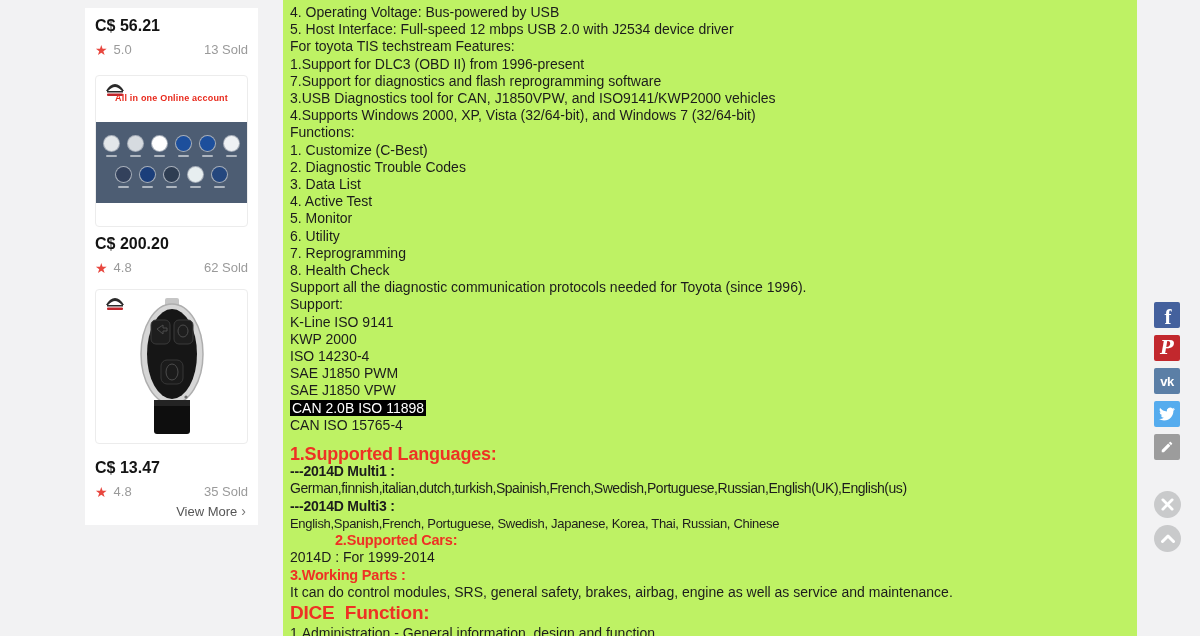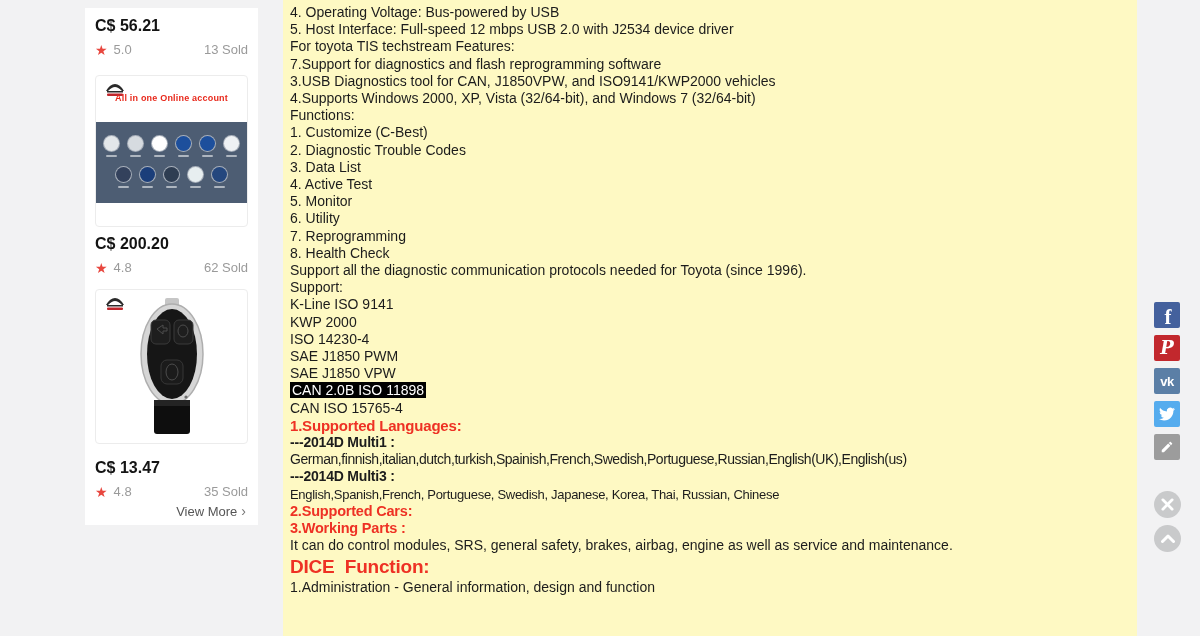--- a/index.html
+++ b/index.html
@@ -42,26 +42,26 @@
   .logo-dot .lbl{display:block;margin:19px auto 0 auto;width:11px;height:2px;border-radius:1px;background:rgba(255,255,255,.55);}
   .key-wrap{position:absolute;left:0;top:0;right:0;bottom:0;display:flex;align-items:center;justify-content:center;}
   .view-more{
     margin-top:4px;text-align:right;font-size:13px;color:#555;cursor:pointer;
     padding-right:2px;
   }
   .view-more .chev{font-size:14px;color:#777;margin-left:4px;}
 
   
   .main-panel{
-    position:absolute;left:283px;top:0;width:854px;height:636px;background:#fef9c3;
+    position:absolute;left:283px;top:0;width:854px;height:636px;background:#bef264;
     box-sizing:border-box;padding:4px 0 8px 7px;overflow:hidden;
   }
   .line{font-size:14px;line-height:17.2px;color:#1c1c1c;white-space:pre;}
   .line.b{font-weight:bold;letter-spacing:-.2px;}
-  .line.r{font-weight:bold;font-size:15px;letter-spacing:-.2px;}
+  .line.r{font-weight:bold;font-size:18px;letter-spacing:-.2px;margin-top:12px;}
   .line.rsm{font-weight:bold;font-size:14.5px;letter-spacing:-.2px;}
   .line.rl{font-weight:bold;font-size:19px;line-height:24px;letter-spacing:-.2px;}
   .line.cond{letter-spacing:-.45px;}
   .line.sm{font-size:13px;letter-spacing:-.3px;}
   .hlspan{background:#000;color:#fff;padding:0 2px;}
 
   
   .share-stack{position:absolute;left:1154px;top:302px;width:26px;}
   .share-btn{
     width:26px;height:26px;border-radius:2px;margin-bottom:7px;
@@ -182,20 +182,21 @@
     <div class="view-more">
       <span>View More</span><span class="chev">›</span>
     </div>
   </aside>
 
   <main class="main-panel">
     <div id="desc">
         <div class="line n">4. Operating Voltage: Bus-powered by USB</div>
         <div class="line n">5. Host Interface: Full-speed 12 mbps USB 2.0 with J2534 device driver</div>
         <div class="line n">For toyota TIS techstream Features:</div>
+        <div class="line n">1.Support for DLC3 (OBD II) from 1996-present</div>
         <div class="line n">7.Support for diagnostics and flash reprogramming software</div>
         <div class="line n">3.USB Diagnostics tool for CAN, J1850VPW, and ISO9141/KWP2000 vehicles</div>
         <div class="line n">4.Supports Windows 2000, XP, Vista (32/64-bit), and Windows 7 (32/64-bit)</div>
         <div class="line n">Functions:</div>
         <div class="line n">1. Customize (C-Best)</div>
         <div class="line n">2. Diagnostic Trouble Codes</div>
         <div class="line n">3. Data List</div>
         <div class="line n">4. Active Test</div>
         <div class="line n">5. Monitor</div>
         <div class="line n">6. Utility</div>
@@ -208,21 +209,22 @@
         <div class="line n">ISO 14230-4</div>
         <div class="line n">SAE J1850 PWM</div>
         <div class="line n">SAE J1850 VPW</div>
         <div class="line hl"><span class="hlspan">CAN 2.0B ISO 11898</span></div>
         <div class="line n">CAN ISO 15765-4</div>
         <div class="line r" style="color: rgb(238, 49, 36);">1.Supported Languages:</div>
         <div class="line b">---2014D Multi1 :</div>
         <div class="line cond">German,finnish,italian,dutch,turkish,Spainish,French,Swedish,Portuguese,Russian,English(UK),English(us)</div>
         <div class="line b">---2014D Multi3 :</div>
         <div class="line sm">English,Spanish,French, Portuguese, Swedish, Japanese, Korea, Thai, Russian, Chinese</div>
-        <div class="line rsm" style="color: rgb(238, 49, 36);">2.Supported Cars:</div>
+        <div class="line rsm" style="color: rgb(238, 49, 36); margin-left: 45px;">2.Supported Cars:</div>
+        <div class="line n">2014D : For 1999-2014</div>
         <div class="line rsm" style="color: rgb(238, 49, 36);">3.Working Parts :</div>
         <div class="line n">It can do control modules, SRS, general safety, brakes, airbag, engine as well as service and maintenance.</div>
         <div class="line rl" style="color: rgb(238, 49, 36);">DICE  Function:</div>
         <div class="line n">1.Administration - General information, design and function</div>
       </div>
   </main>
 
   <div class="share-stack">
     <div class="share-btn" style="background-color: rgb(68, 97, 157);">
       <span class="fb-f">f</span>

